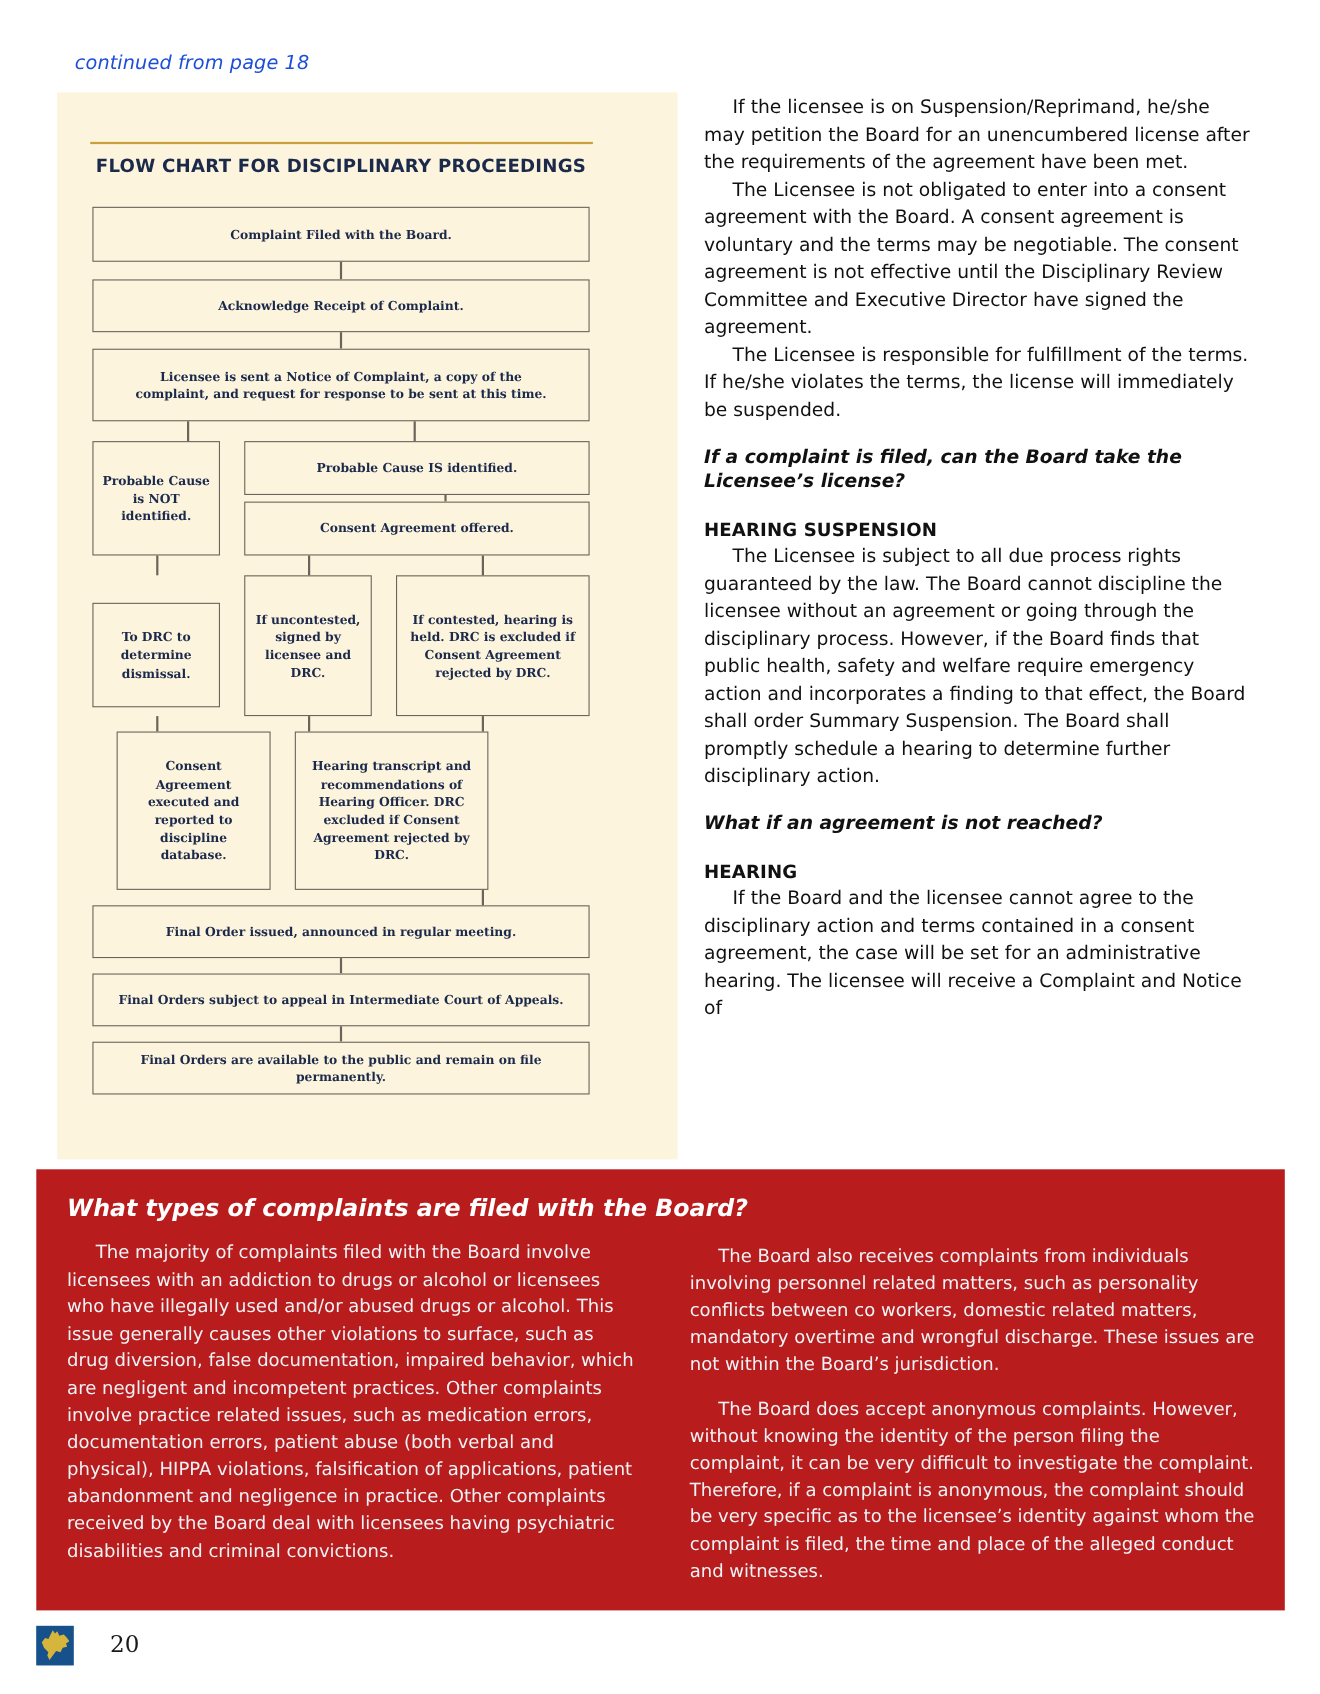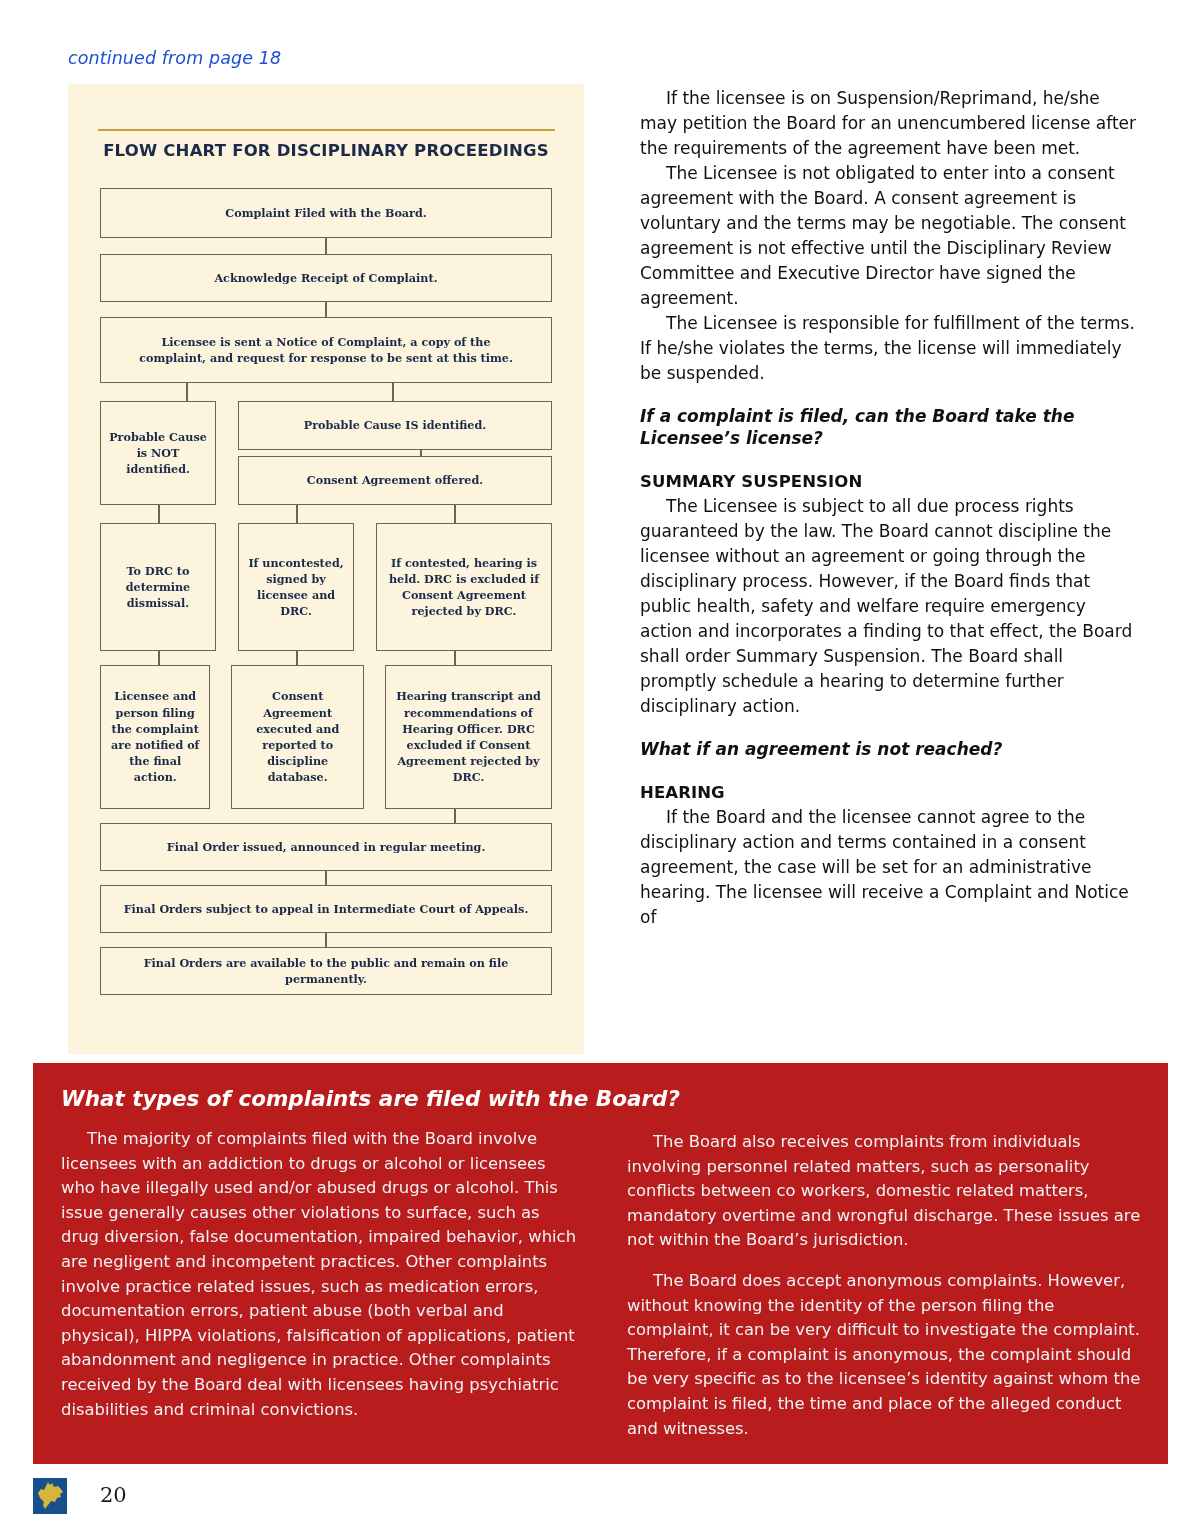--- a/index.html
+++ b/index.html
@@ -23,25 +23,26 @@
     font-family: "DejaVu Sans", sans-serif;
     font-style: italic;
     font-size: 17.5px;
     color: #1d4ed8;
     letter-spacing: 0.1px;
   }
 
   
   .flow-panel {
     position: absolute;
-    left: 68px;
+    left: 52px;
     top: 84px;
     width: 516px;
     height: 970px;
     background: #fdf4de;
+    padding-left: 48px;
   }
   .flow-rule {
     position: absolute;
     left: 30px;
     top: 45px;
     width: 457px;
     height: 2px;
     background: #c9a13c;
   }
   .flow-title {
@@ -227,35 +228,34 @@
       </div>
     </div>
 
     <div class="branch">
       <div class="v" style="left:58px;"></div>
       <div class="v" style="left:196px;"></div>
       <div class="v" style="left:354px;"></div>
     </div>
 
     <div class="row">
-      <div class="node" style="width:116px; height:128px;">To DRC to determine dismissal.</div>
+      <div class="node" style="width:116px; height:95px;margin-top:25px;">To DRC to determine dismissal.</div>
       <div class="gap-col"></div>
       <div class="node" style="width:116px; height:128px;">If uncontested, signed by licensee and DRC.</div>
       <div class="gap-col"></div>
       <div class="node" style="width:176px; height:128px;">If contested, hearing is held. DRC is excluded if Consent Agreement rejected by DRC.</div>
     </div>
 
     <div class="branch" style="height:14px;">
       <div class="v" style="left:58px; height:14px;"></div>
       <div class="v" style="left:196px; height:14px;"></div>
       <div class="v" style="left:354px; height:14px;"></div>
     </div>
 
     <div class="row">
-      <div class="node" style="width:116px; height:144px;">Licensee and person filing the complaint are notified of the final action.</div>
       <div class="gap-col"></div>
       <div class="node" style="width:140px; height:144px;">Consent Agreement executed and reported to discipline database.</div>
       <div class="gap-col"></div>
       <div class="node" style="width:176px; height:144px;">Hearing transcript and recommendations of Hearing Officer. DRC excluded if Consent Agreement rejected by DRC.</div>
     </div>
 
     <div class="branch" style="height:14px;">
       <div class="v" style="left:354px; height:14px;"></div>
     </div>
 
@@ -269,21 +269,21 @@
 
   </div>
 </div>
 
 <div class="article">
   <p>If the licensee is on Suspension/Reprimand, he/she may petition the Board for an unencumbered license after the requirements of the agreement have been met.</p>
   <p>The Licensee is not obligated to enter into a consent agreement with the Board. A consent agreement is voluntary and the terms may be negotiable. The consent agreement is not effective until the Disciplinary Review Committee and Executive Director have signed the agreement.</p>
   <p>The Licensee is responsible for fulfillment of the terms. If he/she violates the terms, the license will immediately be suspended.</p>
 
   <h3 class="q">If a complaint is filed, can the Board take the Licensee’s license?</h3>
-  <h4 class="sec">SUMMARY SUSPENSION</h4>
+  <h4 class="sec">HEARING SUSPENSION</h4>
   <p>The Licensee is subject to all due process rights guaranteed by the law. The Board cannot discipline the licensee without an agreement or going through the disciplinary process. However, if the Board finds that public health, safety and welfare require emergency action and incorporates a finding to that effect, the Board shall order Summary Suspension. The Board shall promptly schedule a hearing to determine further disciplinary action.</p>
 
   <h3 class="q">What if an agreement is not reached?</h3>
   <h4 class="sec">HEARING</h4>
   <p>If the Board and the licensee cannot agree to the disciplinary action and terms contained in a consent agreement, the case will be set for an administrative hearing. The licensee will receive a Complaint and Notice of</p>
 </div>
 
 <div class="blue-panel">
   <div class="blue-title">What types of complaints are filed with the Board?</div>
   <div class="blue-cols">

